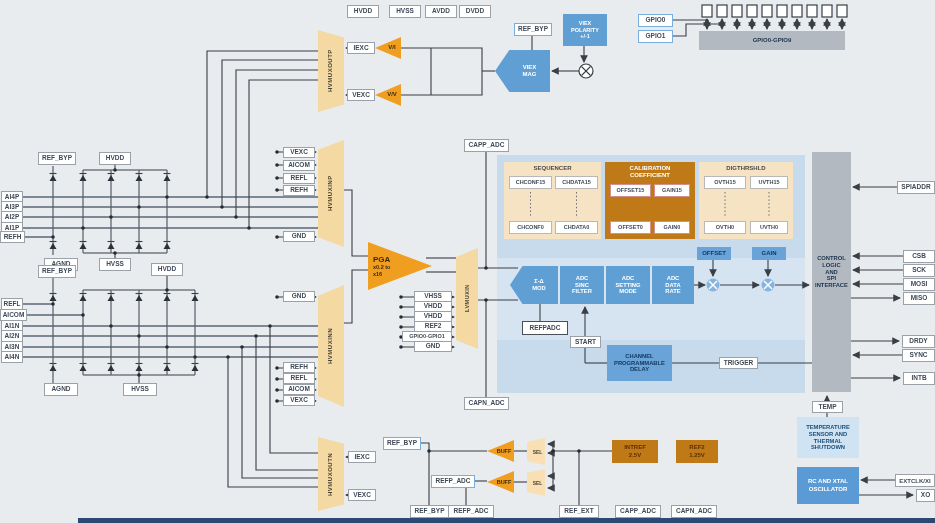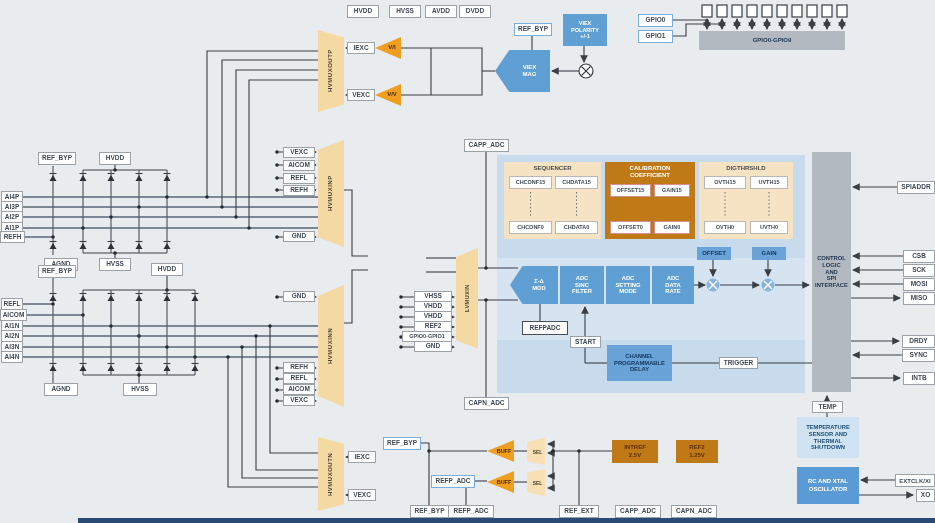--- a/index.html
+++ b/index.html
@@ -359,20 +359,25 @@
   <div class="lbl" style="left:283px;top:173px;width:32px;height:11px">REFL</div>
   <div class="lbl" style="left:283px;top:185px;width:32px;height:11px">REFH</div>
   <div class="lbl" style="left:283px;top:231px;width:32px;height:11px">GND</div>
   <div class="blk tan trL vt" style="left:318px;top:285px;width:26px;height:122px">HVMUXINN</div>
   <div class="lbl" style="left:283px;top:291px;width:32px;height:11px">GND</div>
   <div class="lbl" style="left:283px;top:362px;width:32px;height:11px">REFH</div>
   <div class="lbl" style="left:283px;top:373px;width:32px;height:11px">REFL</div>
   <div class="lbl" style="left:283px;top:384px;width:32px;height:11px">AICOM</div>
   <div class="lbl" style="left:283px;top:395px;width:32px;height:11px">VEXC</div>
 
+  <div class="blk org triR" style="left:368px;top:242px;width:64px;height:48px;flex-direction:column;align-items:flex-start;padding-left:5px">
+    <span style="font-size:8px">PGA</span>
+    <span style="font-size:5.5px;white-space:pre-line;text-align:left">x0.2 to
+x16</span>
+  </div>
 
   <div class="blk tan trL vt" style="left:456px;top:248px;width:22px;height:101px;font-size:5.5px">LVMUXIN</div>
   <div class="lbl" style="left:414px;top:291px;width:38px;height:11px">VHSS</div>
   <div class="lbl" style="left:414px;top:301px;width:38px;height:11px">VHDD</div>
   <div class="lbl" style="left:414px;top:311px;width:38px;height:11px">VHDD</div>
   <div class="lbl" style="left:414px;top:321px;width:38px;height:11px">REF2</div>
   <div class="lbl" style="left:402px;top:331px;width:50px;height:11px;font-size:5.5px">GPIO0-GPIO1</div>
   <div class="lbl" style="left:414px;top:341px;width:38px;height:11px">GND</div>
   <div class="lbl" style="left:464px;top:139px;width:45px;height:13px">CAPP_ADC</div>
   <div class="lbl" style="left:464px;top:397px;width:45px;height:13px">CAPN_ADC</div>

